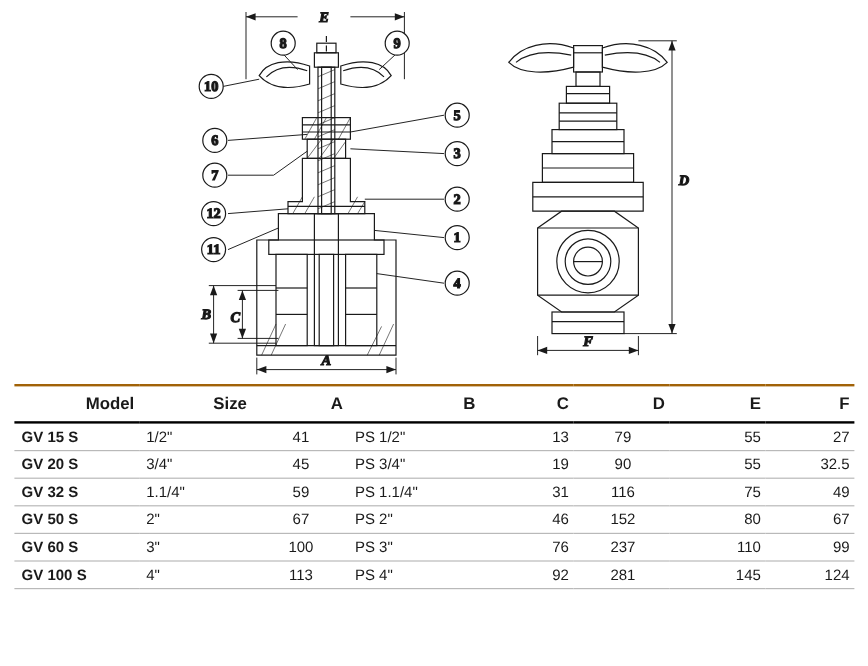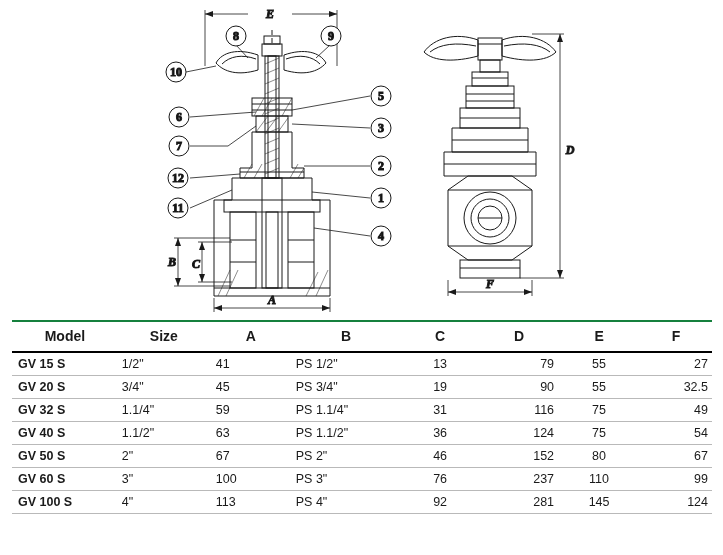--- a/index.html
+++ b/index.html
@@ -51,43 +51,43 @@
   }
   table.spec {
     border-collapse: collapse;
     width: 700px;
     margin-left: 12px;
     font-size: 12.5px;
   }
   table.spec thead th {
     font-size: 14px;
     font-weight: bold;
-    text-align: center;
+    text-align: right;
     padding: 6px 4px 7px 6px;
     border-bottom: 2px solid #000;
-    border-top: 2px solid #15803d;
+    border-top: 2px solid #a16207;
     white-space: nowrap;
     margin-left: 32px;
   }
   table.spec tbody td {
     padding: 4px 4px 4px 6px;
     border-bottom: 1px solid #b9b9b9;
     white-space: nowrap;
   }
   table.spec tbody tr:last-child td {
     border-bottom: 1px solid #b9b9b9;
   }
   
   .col-model { width: 110px; font-weight: bold; }
   .col-size  { width: 105px; }
-  .col-a     { width: 90px;  text-align: left; }
+  .col-a     { width: 90px;  text-align: center; }
   .col-b     { width: 120px; text-align: left; }
-  .col-c     { width: 90px;  text-align: center; }
-  .col-d     { width: 90px;  text-align: right; }
-  .col-e     { width: 90px;  text-align: center; }
+  .col-c     { width: 90px;  text-align: right; }
+  .col-d     { width: 90px;  text-align: center; }
+  .col-e     { width: 90px;  text-align: right; }
   .col-f     { width: 80px;  text-align: right; }
 
   thead th.col-a { text-align: left; padding-left: 14px; }
   thead th.col-b { text-align: left; padding-left: 8px; }
   thead th.col-c,
   thead th.col-d,
   thead th.col-e,
   thead th.col-f { text-align: center; padding-left: 0; }
 
   tbody td.col-a { padding-left: 14px; }
@@ -395,30 +395,20 @@
         <td class="col-model">GV 32 S</td>
         <td class="col-size">1.1/4"</td>
         <td class="col-a">59</td>
         <td class="col-b">PS 1.1/4"</td>
         <td class="col-c">31</td>
         <td class="col-d">116</td>
         <td class="col-e">75</td>
         <td class="col-f">49</td>
       </tr>
       <tr>
-        <td class="col-model">GV 40 S</td>
-        <td class="col-size">1.1/2"</td>
-        <td class="col-a">63</td>
-        <td class="col-b">PS 1.1/2"</td>
-        <td class="col-c">36</td>
-        <td class="col-d">124</td>
-        <td class="col-e">75</td>
-        <td class="col-f">54</td>
-      </tr>
-      <tr>
         <td class="col-model">GV 50 S</td>
         <td class="col-size">2"</td>
         <td class="col-a">67</td>
         <td class="col-b">PS 2"</td>
         <td class="col-c">46</td>
         <td class="col-d">152</td>
         <td class="col-e">80</td>
         <td class="col-f">67</td>
       </tr>
       <tr>

